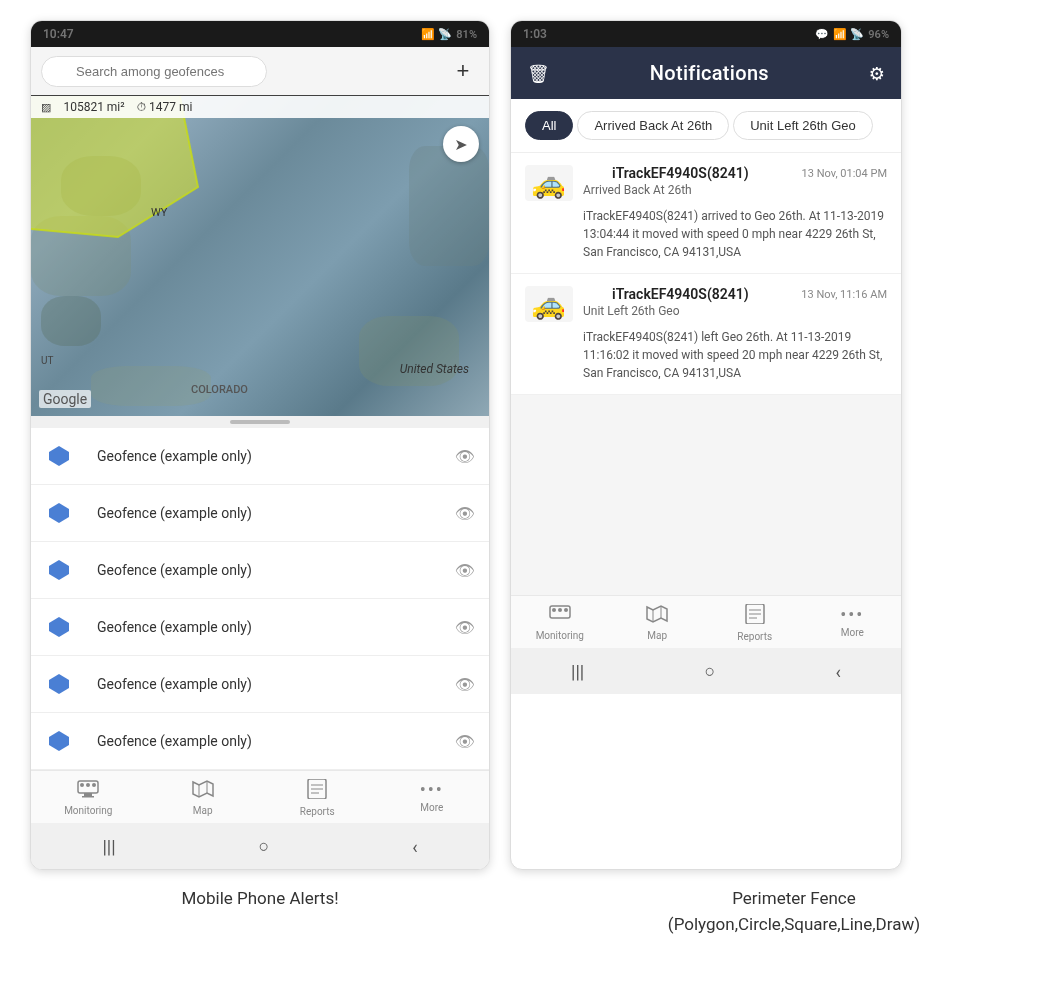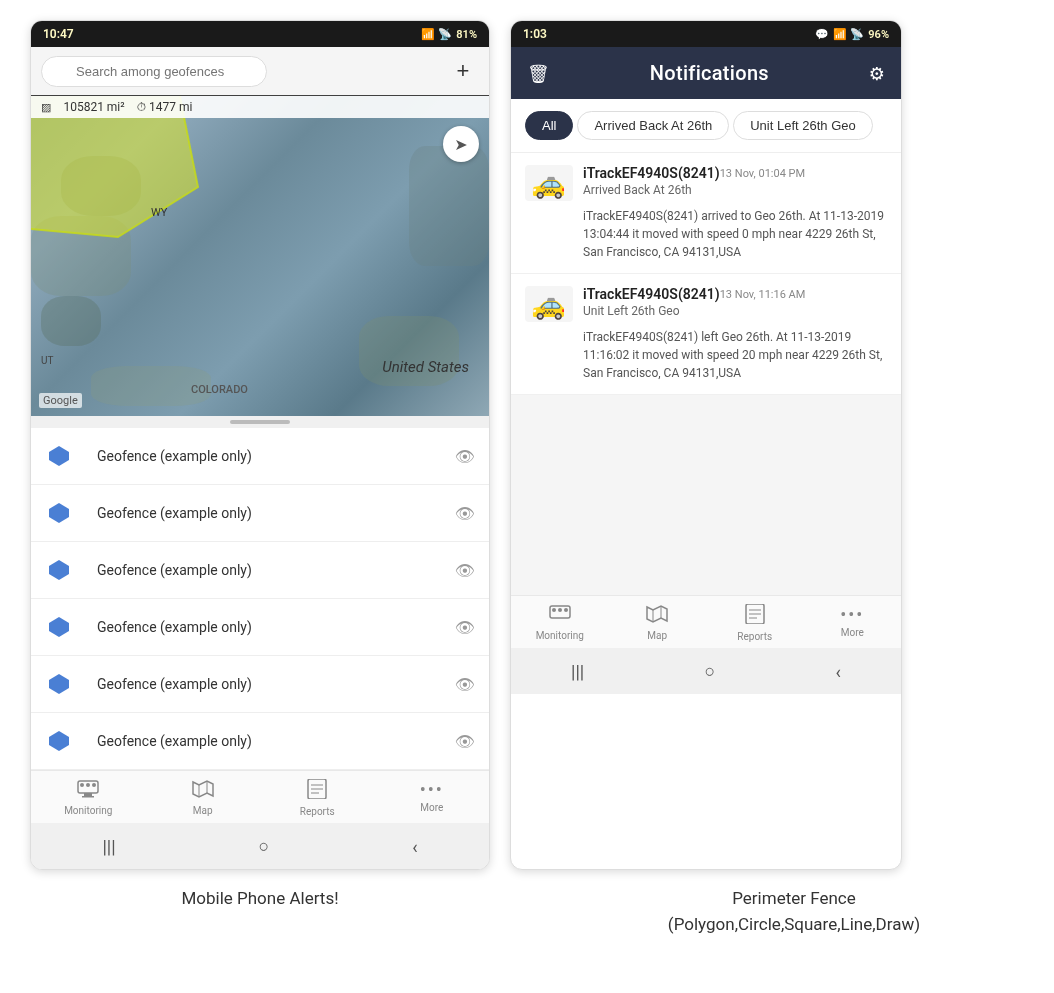--- a/index.html
+++ b/index.html
@@ -27,21 +27,21 @@
       width: 460px;
       background: #fff;
       border-radius: 12px;
       overflow: hidden;
       border: 1px solid #ddd;
       box-shadow: 0 2px 10px rgba(0,0,0,0.15);
     }
 
     .status-bar {
       background: #1a1a1a;
-      color: #fef9c3;
+      color: #737373;
       display: flex;
       justify-content: space-between;
       align-items: center;
       padding: 6px 12px;
       font-size: 12px;
       font-weight: 600;
     }
 
     .status-bar-right {
       display: flex;
@@ -149,33 +149,33 @@
       justify-content: center;
       box-shadow: 0 1px 4px rgba(0,0,0,0.3);
       font-size: 16px;
       color: #555;
     }
 
     .google-logo {
       position: absolute;
       bottom: 8px;
       left: 8px;
-      font-size: 11px;
+      font-size: 14px;
       color: #555;
       background: rgba(255,255,255,0.7);
       padding: 1px 4px;
       border-radius: 2px;
       margin-top: 48px;
     }
 
     .map-label-us {
       position: absolute;
       bottom: 40px;
       right: 20px;
-      font-size: 15px;
+      font-size: 12px;
       color: #333;
       font-style: italic;
     }
 
     .map-label-wy {
       position: absolute;
       top: 110px;
       left: 120px;
       font-size: 11px;
       color: #333;
@@ -374,22 +374,23 @@
     .car-emoji {
       font-size: 28px;
     }
 
     .notif-card-info {
       flex: 1;
     }
 
     .notif-device-row {
       display: flex;
-      justify-content: flex-start;
-      align-items: center;
+      justify-content: space-between;
+      align-items: center;
+      margin-left: 29px;
     }
 
     .notif-device-name {
       font-size: 14px;
       font-weight: 600;
       color: #222;
     }
 
     .notif-time {
       font-size: 11px;

